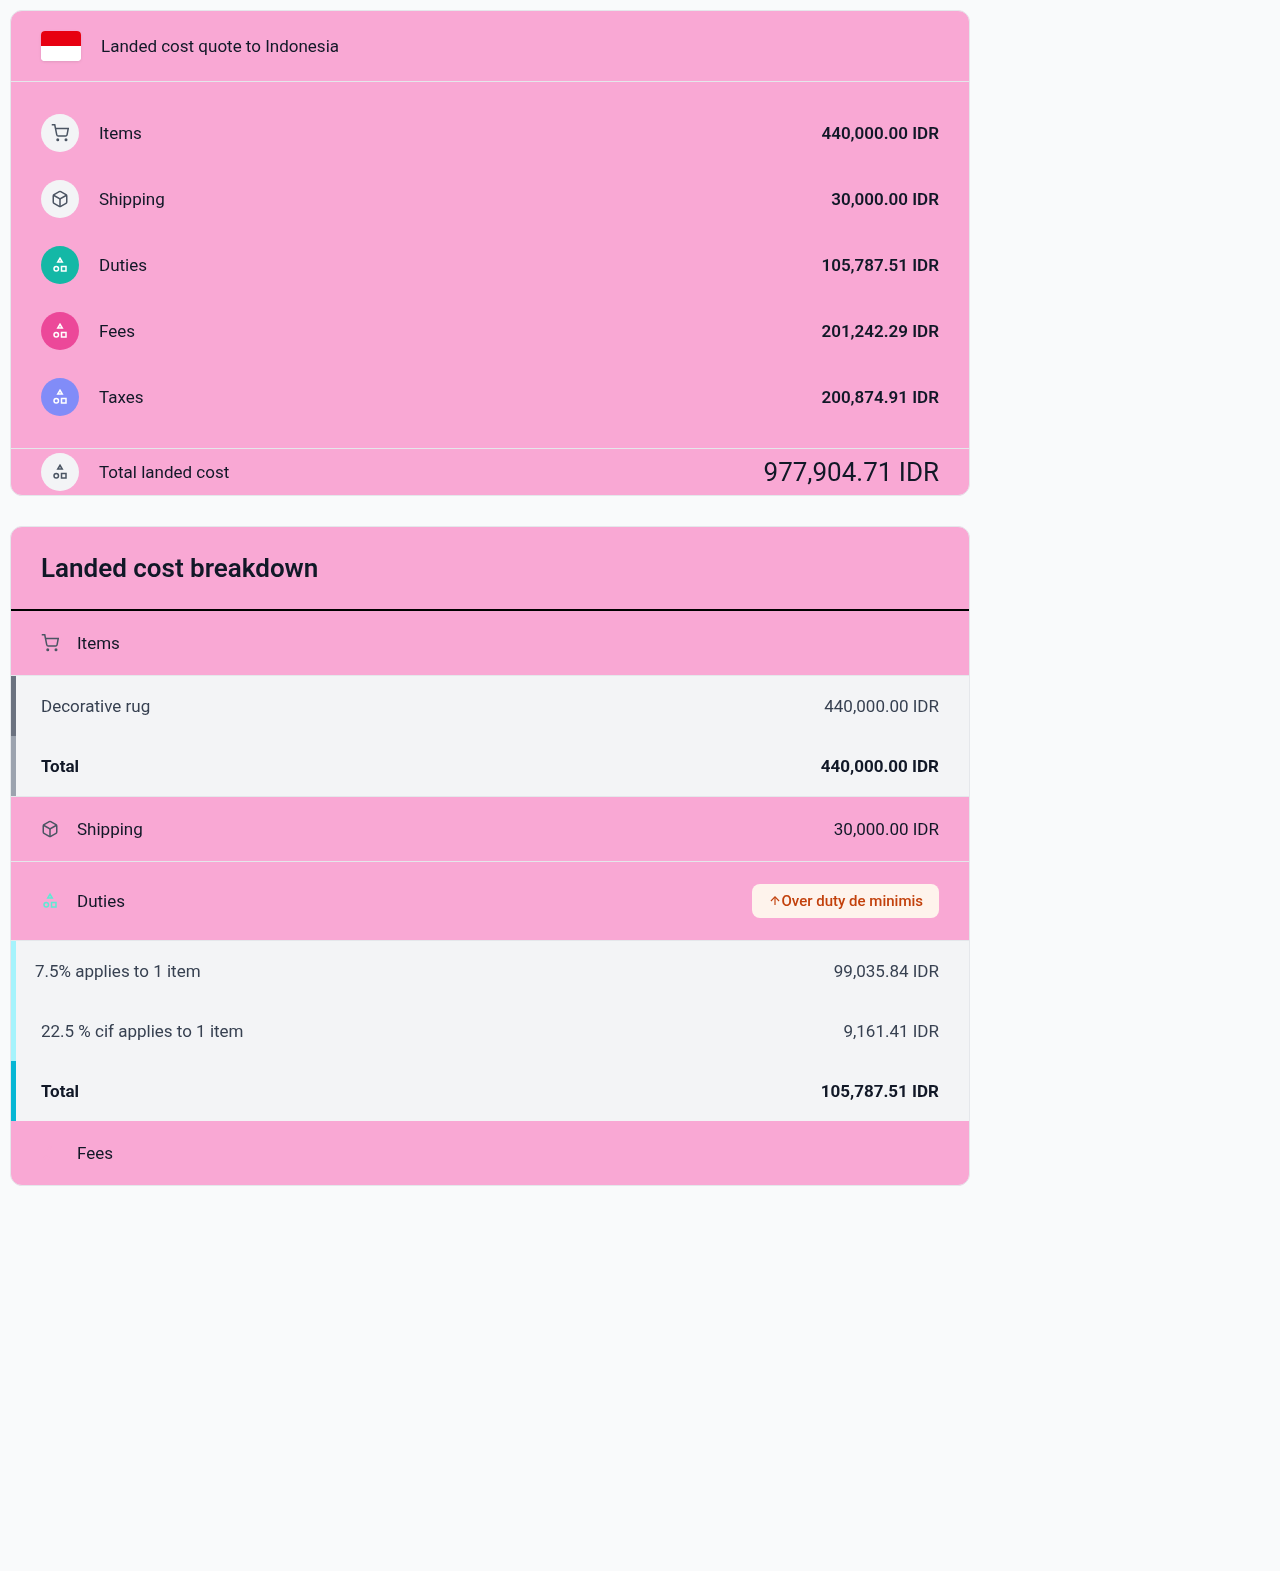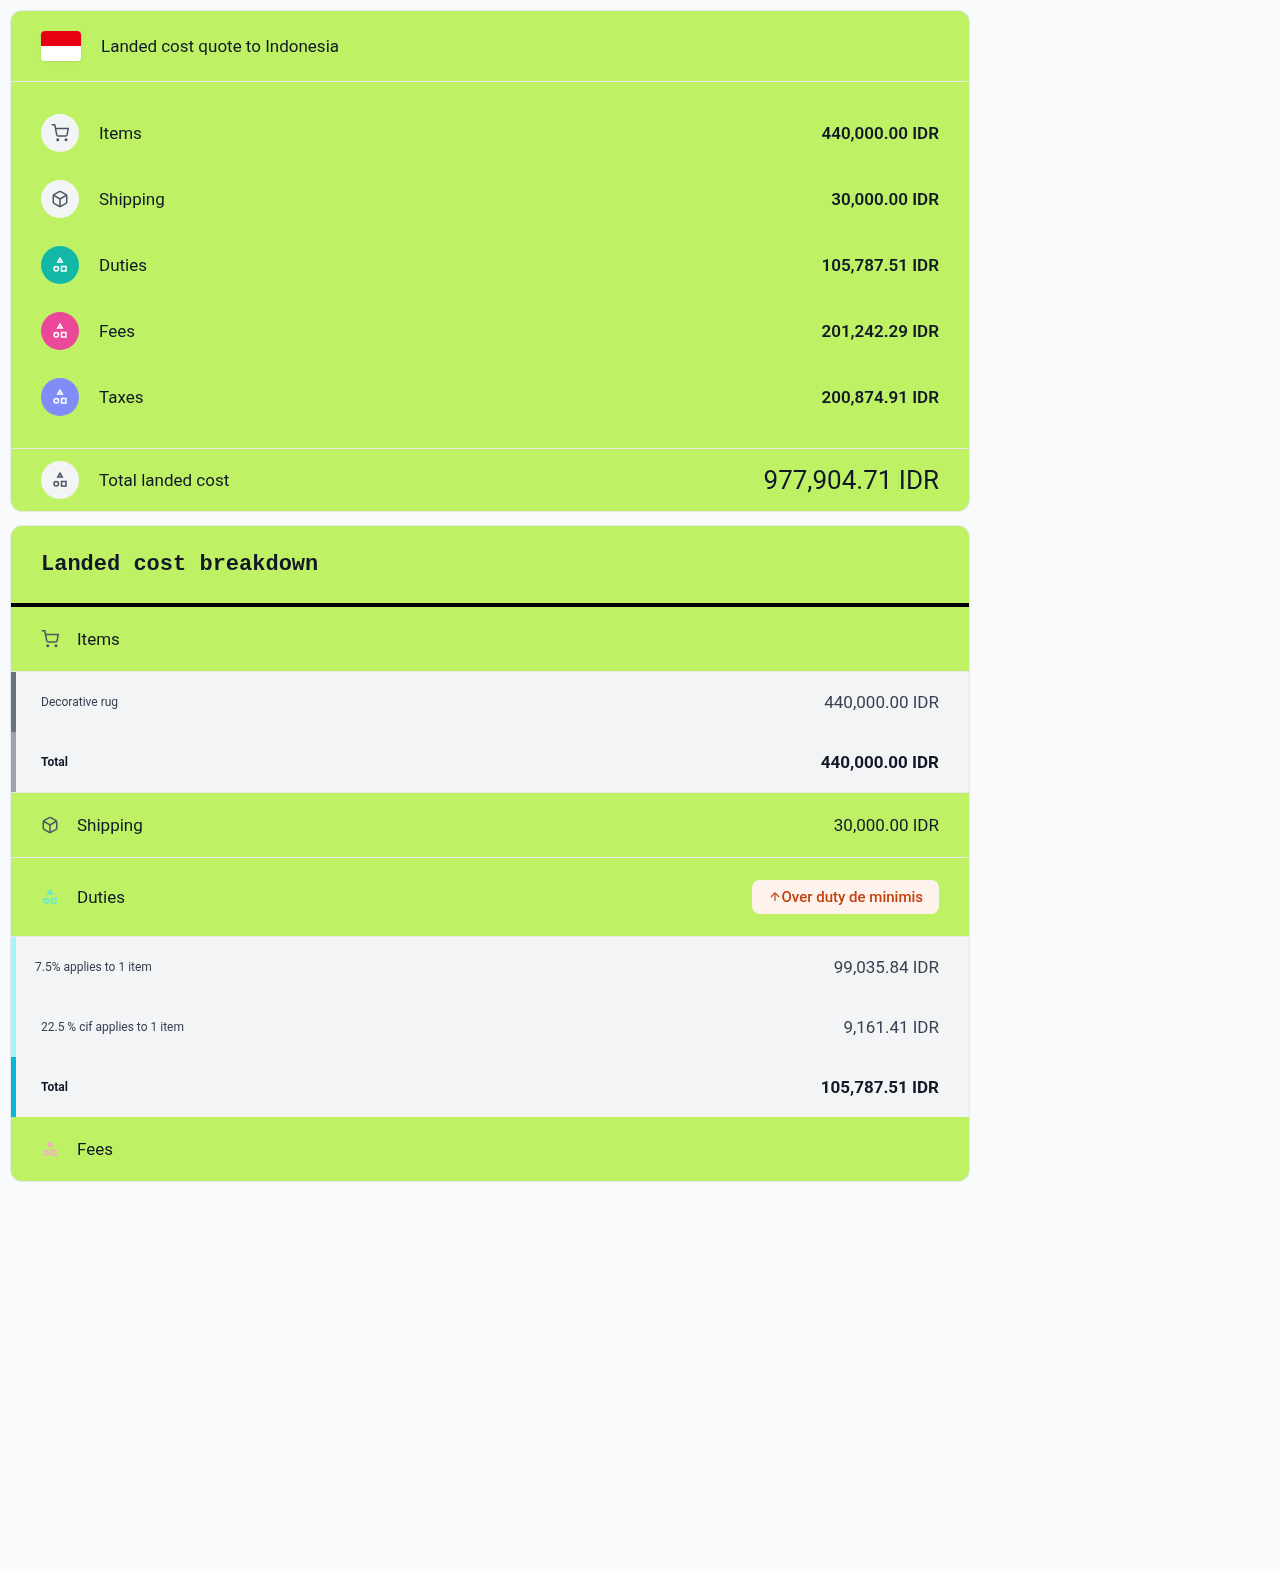--- a/index.html
+++ b/index.html
@@ -4,24 +4,24 @@
 <style>
   * { box-sizing: border-box; margin: 0; padding: 0; }
   body {
     font-family: -apple-system, BlinkMacSystemFont, "Segoe UI", Roboto, Helvetica, Arial, sans-serif;
     background: #f9fafb;
     color: #111827;
     padding: 10px;
     width: 980px;
   }
   .card {
-    background: #bef264;
+    background: #f9a8d4;
     border: 1px solid #e5e7eb;
     border-radius: 12px;
-    margin-bottom: 13px;
+    margin-bottom: 30px;
     overflow: hidden;
   }
   .card-header {
     display: flex;
     align-items: center;
     gap: 20px;
     padding: 20px 30px;
     border-bottom: 1px solid #e5e7eb;
   }
   .flag {
@@ -54,32 +54,31 @@
   .icon-badge.gray { background: #f3f4f6; color: #4b5563; }
   .icon-badge.teal { background: #14b8a6; color: #ffffff; }
   .icon-badge.pink { background: #ec4899; color: #ffffff; }
   .icon-badge.indigo { background: #818cf8; color: #ffffff; }
   .icon-badge svg { width: 18px; height: 18px; }
   .row-label { font-size: 17px; color: #111827; flex: 1; }
   .row-value { font-size: 17px; font-weight: 600; color: #111827; }
   .total-section {
     display: flex;
     align-items: center;
-    padding: 12px 30px;
+    padding: 4px 30px;
     border-top: 1px solid #e5e7eb;
   }
   .total-label { font-size: 17px; color: #111827; flex: 1; }
   .total-value { font-size: 26px; font-weight: 400; color: #111827; }
 
   .breakdown-title {
-    font-size: 22px;
+    font-size: 26px;
     font-weight: 600;
     padding: 26px 30px;
-    border-bottom: 4px solid #000000;
-    font-family: Liberation Mono, monospace;
+    border-bottom: 2px solid #000000;
   }
   .section-head {
     display: flex;
     align-items: center;
     gap: 18px;
     padding: 22px 30px;
     border-bottom: 1px solid #e5e7eb;
   }
   .section-head.with-value { justify-content: space-between; }
   .section-head .left { display: flex; align-items: center; gap: 18px; }
@@ -107,21 +106,21 @@
     left: 0; top: 0; bottom: 0;
     width: 5px;
   }
   .detail-row {
     display: flex;
     align-items: center;
     justify-content: space-between;
     padding: 20px 30px 20px 30px;
     background: #f3f4f6;
   }
-  .detail-row .label { font-size: 12px; color: #374151; }
+  .detail-row .label { font-size: 17px; color: #374151; }
   .detail-row .value { font-size: 17px; color: #374151; }
   .detail-row.total .label { font-weight: 700; color: #111827; }
   .detail-row.total .value { font-weight: 700; color: #111827; }
   .stripe.dark { background: #6b7280; }
   .stripe.darker { background: #9ca3af; }
   .stripe.lightteal { background: #a5f3fc; }
   .stripe.teal { background: #06b6d4; }
 </style>
 </head>
 <body>

